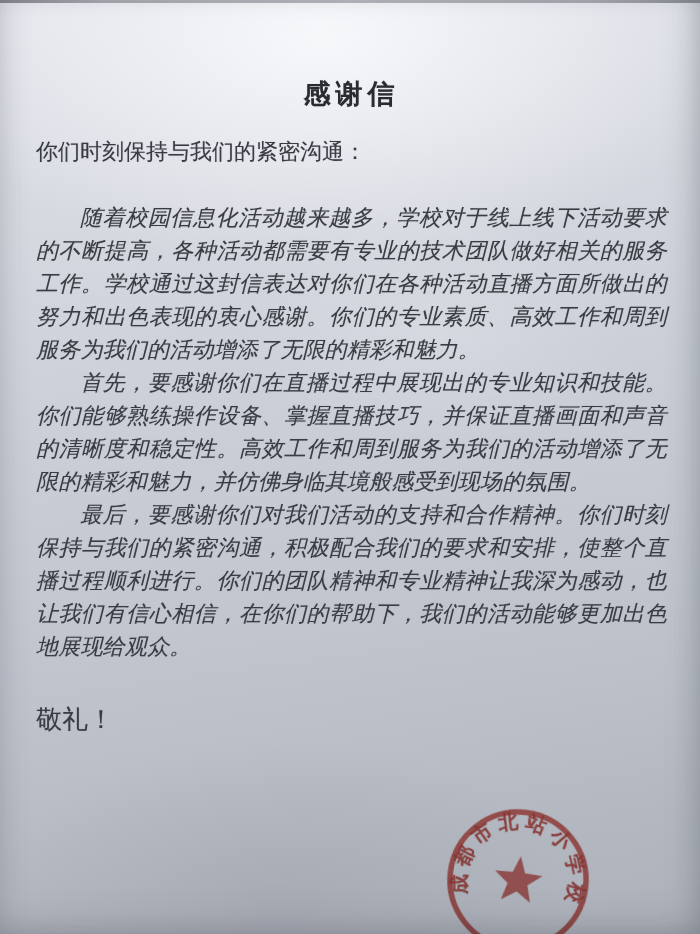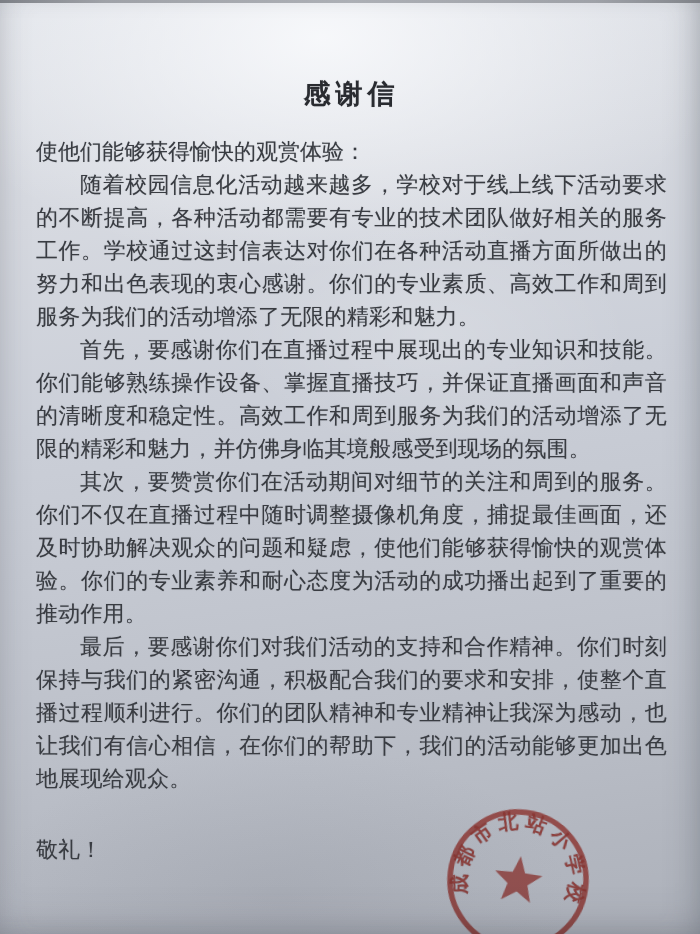--- a/index.html
+++ b/index.html
@@ -34,55 +34,54 @@
   }
   .title{
     margin:0 0 0 0;
     font-size:27px;line-height:32px;font-weight:bold;
     text-align:center;letter-spacing:5px;color:#292b30;
   }
   .salutation{
     margin:25px 0 0 0;
     font-size:22px;line-height:33px;
   }
-  .body-paragraphs{}
+  .body-paragraphs{margin-top:33px;font-style:italic;}
   .body-paragraphs p{
     margin:0;font-size:22px;line-height:33px;
     text-indent:44px;text-align:justify;text-justify:inter-character;
     letter-spacing:0.2px;
   }
   .closing{margin-top:40px;}
   .cizhi{margin:0;font-size:22px;line-height:33px;text-indent:42px;}
-  .jingli{margin:0;font-size:22px;line-height:33px;font-family:Liberation Mono, monospace;}
+  .jingli{margin:0;font-size:26px;line-height:33px;}
   .stamp{
     position:absolute;left:443px;top:805px;width:150px;height:150px;
     mix-blend-mode:multiply;opacity:.93;
     transform:rotate(7deg);
     filter:blur(0.3px);
   }
   .seal-ring{fill:none;stroke:#c23b32;stroke-width:5.5;opacity:.82;}
   .seal-star{fill:#c23b32;opacity:.78;}
   .seal-text{fill:#c03a31;font-size:20px;font-weight:bold;letter-spacing:5.5px;opacity:.9;
     font-family:"DejaVu Serif","Liberation Serif",serif;}
 </style>
 </head>
 <body>
 
 <div class="photo">
   <div class="top-edge"></div>
 
   <div class="sheet">
     <h1 class="title">感谢信</h1>
 
-    <p class="salutation">使他们能够获得愉快的观赏体验：</p>
+    <p class="salutation">你们时刻保持与我们的紧密沟通：</p>
 
     <div class="body-paragraphs">
       <p>随着校园信息化活动越来越多，学校对于线上线下活动要求的不断提高，各种活动都需要有专业的技术团队做好相关的服务工作。学校通过这封信表达对你们在各种活动直播方面所做出的努力和出色表现的衷心感谢。你们的专业素质、高效工作和周到服务为我们的活动增添了无限的精彩和魅力。</p>
       <p>首先，要感谢你们在直播过程中展现出的专业知识和技能。你们能够熟练操作设备、掌握直播技巧，并保证直播画面和声音的清晰度和稳定性。高效工作和周到服务为我们的活动增添了无限的精彩和魅力，并仿佛身临其境般感受到现场的氛围。</p>
-      <p>其次，要赞赏你们在活动期间对细节的关注和周到的服务。你们不仅在直播过程中随时调整摄像机角度，捕捉最佳画面，还及时协助解决观众的问题和疑虑，使他们能够获得愉快的观赏体验。你们的专业素养和耐心态度为活动的成功播出起到了重要的推动作用。</p>
       <p>最后，要感谢你们对我们活动的支持和合作精神。你们时刻保持与我们的紧密沟通，积极配合我们的要求和安排，使整个直播过程顺利进行。你们的团队精神和专业精神让我深为感动，也让我们有信心相信，在你们的帮助下，我们的活动能够更加出色地展现给观众。</p>
     </div>
 
     <div class="closing">
       <p class="jingli">敬礼！</p>
     </div>
 
     <svg class="stamp" viewBox="0 0 150 150" aria-hidden="true">
       <circle class="seal-ring" cx="75" cy="75" r="68"></circle>
       <polygon class="seal-star" points="75,51 81.2,67.5 98.8,68.3 85,79.2 89.7,96.2 75,86.5 60.3,96.2 65,79.2 51.2,68.3 68.8,67.5"></polygon>

